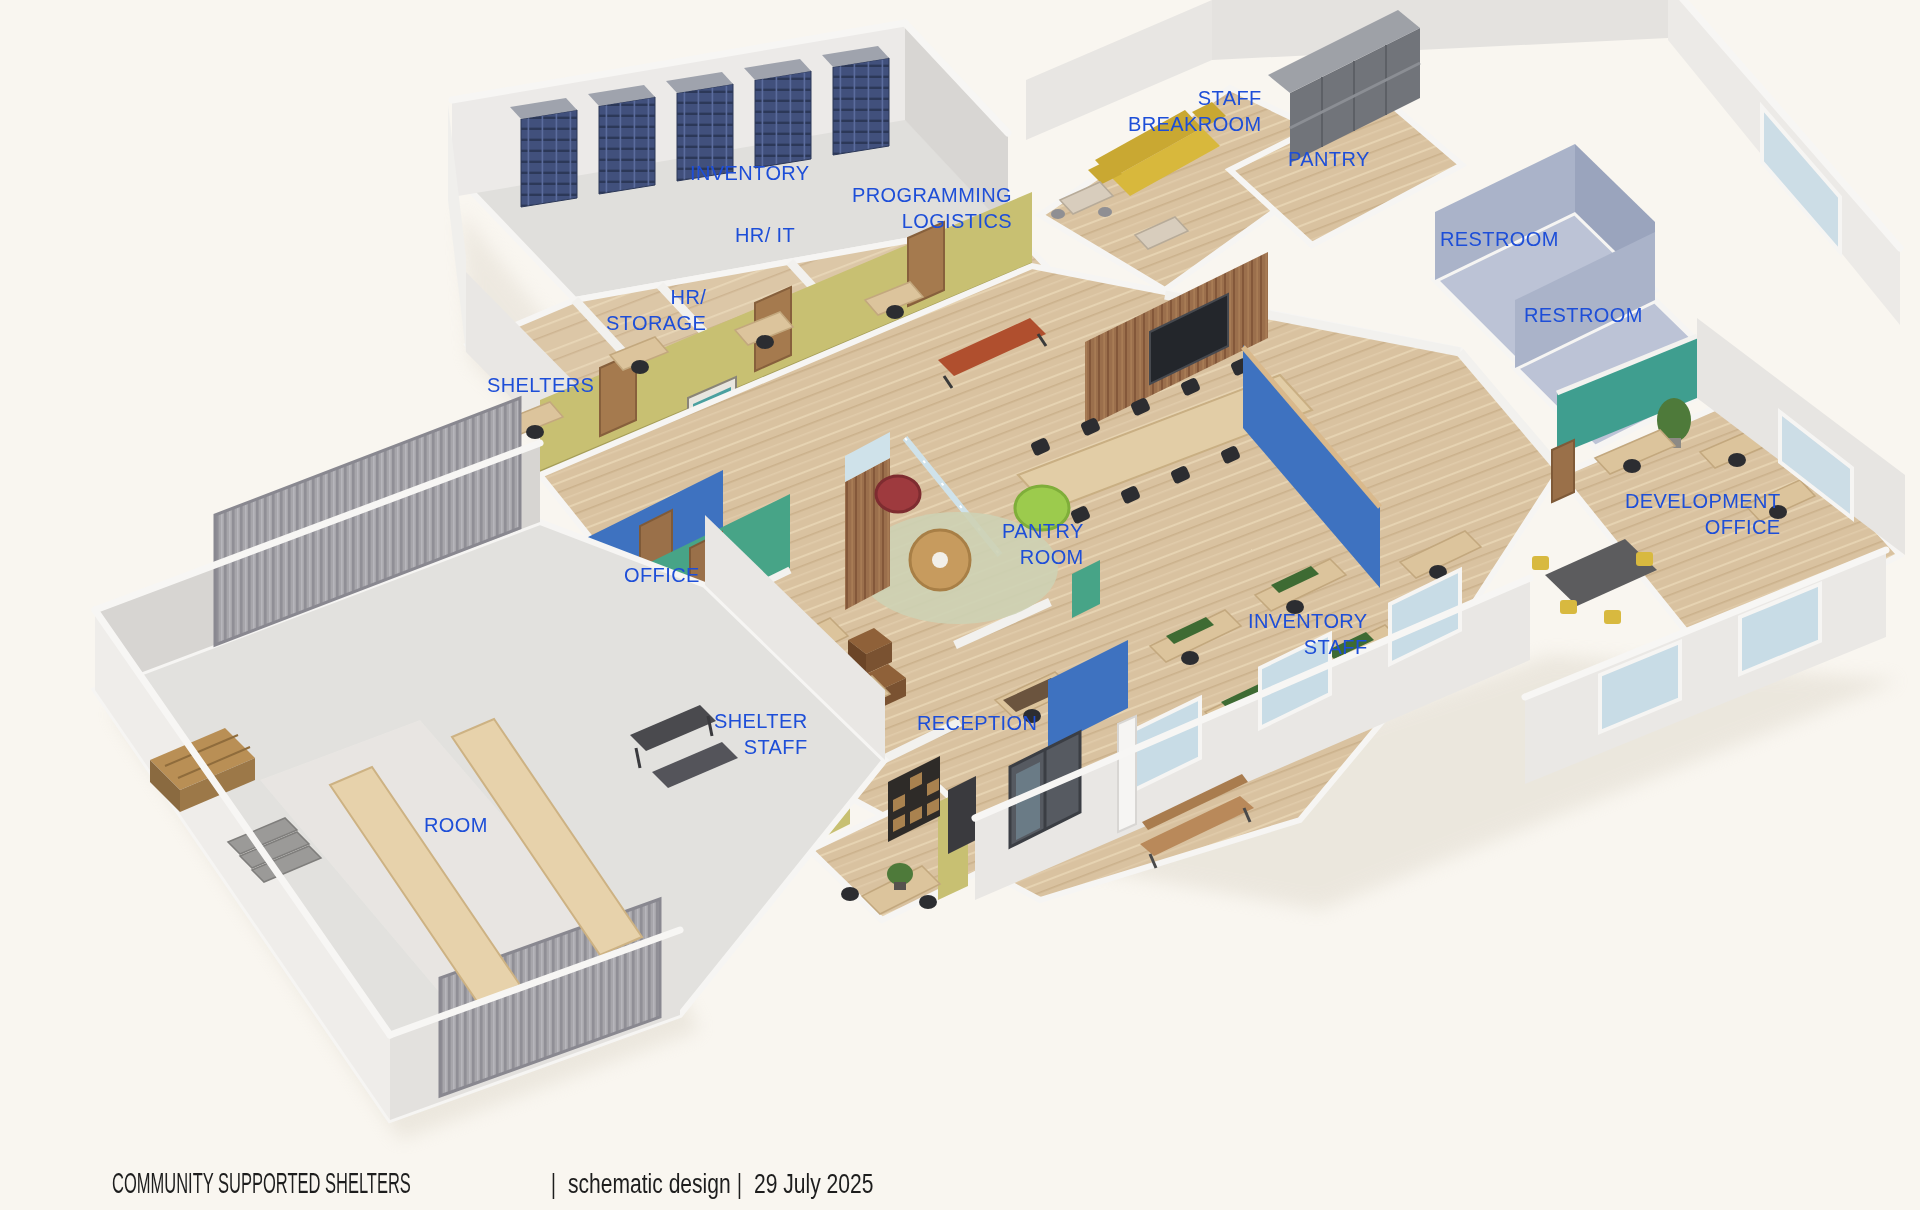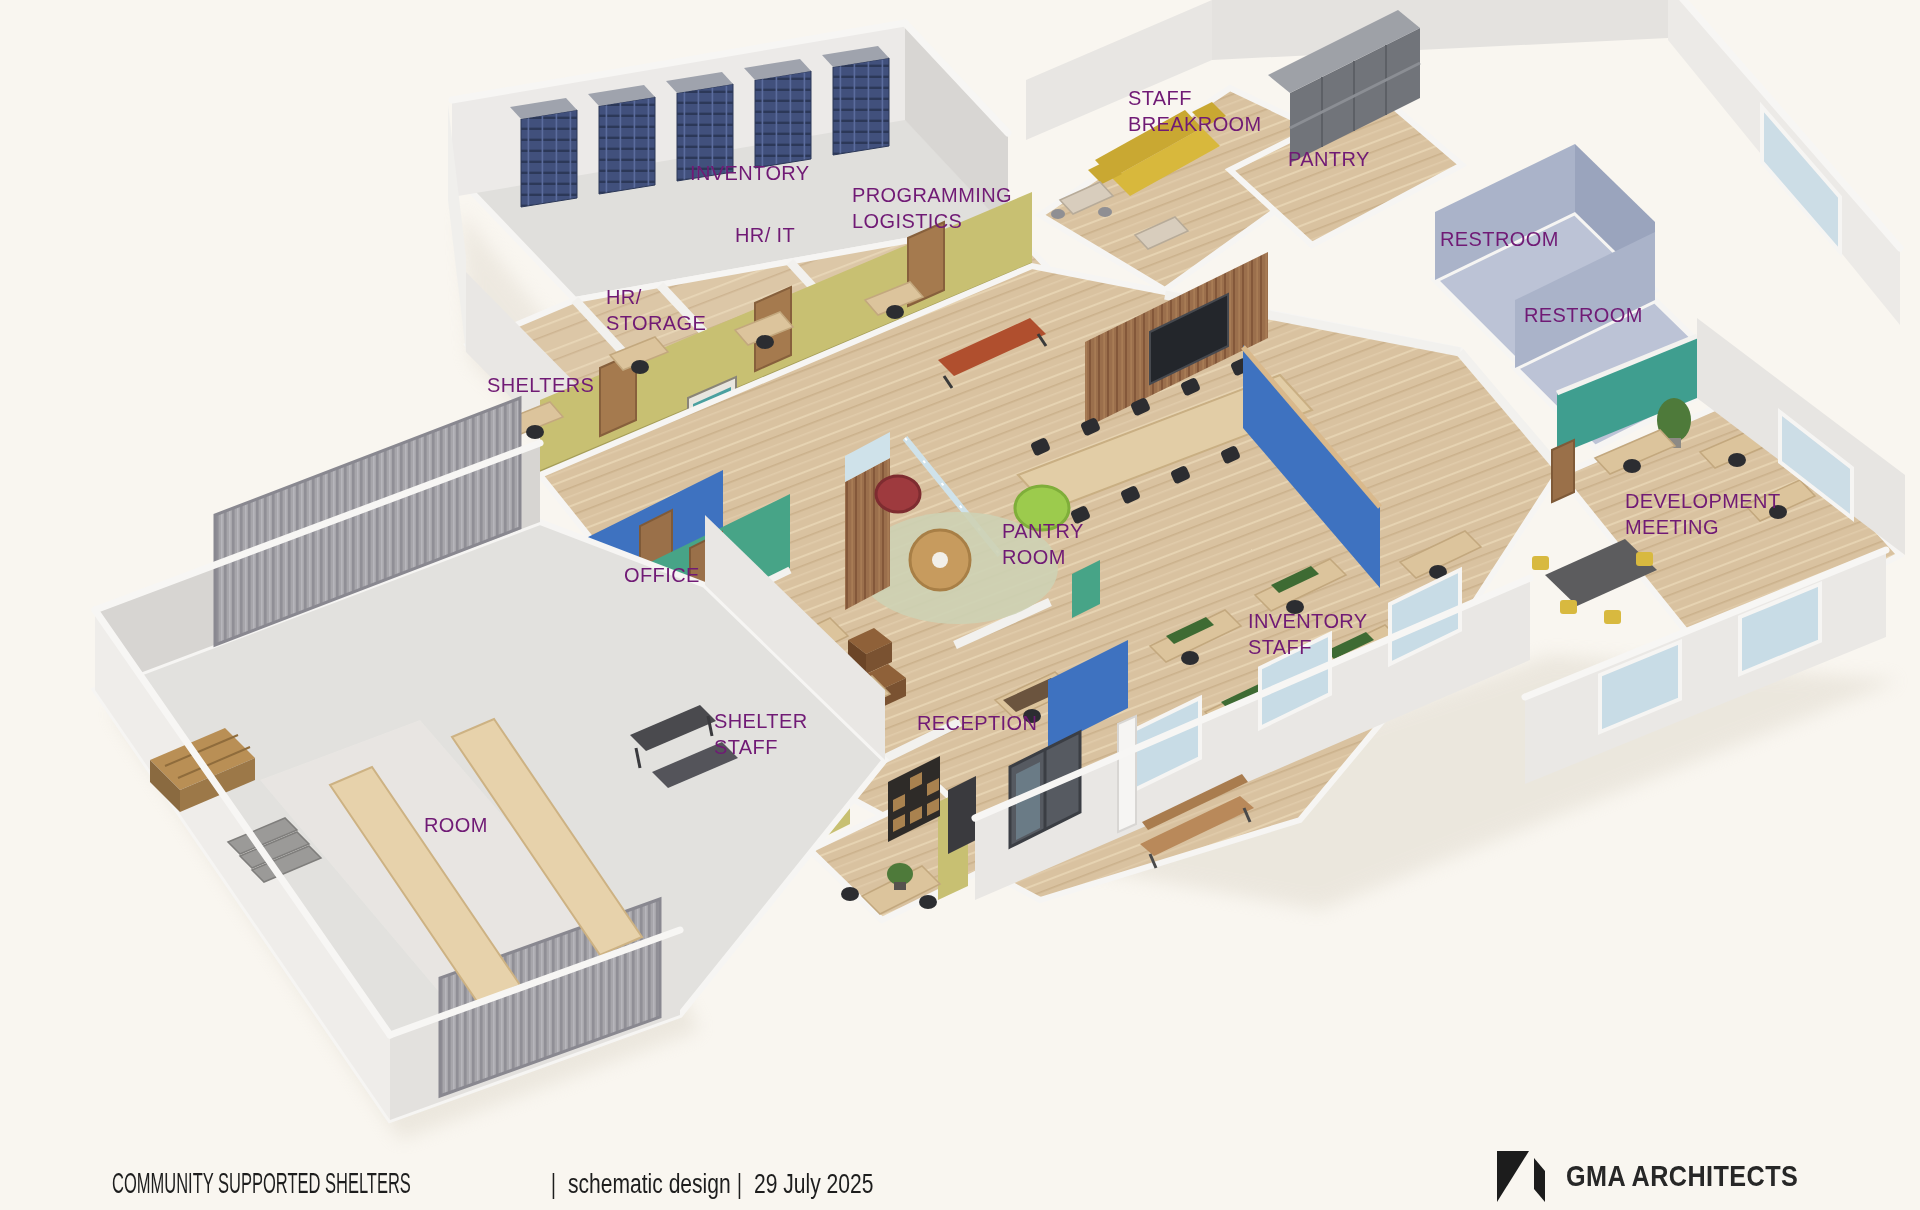--- a/index.html
+++ b/index.html
@@ -1,20 +1,20 @@
 <!DOCTYPE html>
 <html><head>
 <meta charset="utf-8">
 <style>
   html,body{margin:0;padding:0;background:#f9f6f0;}
   #sheet{position:relative;width:1920px;height:1210px;overflow:hidden;
          font-family:"Liberation Sans",sans-serif;background:#f9f6f0;}
   #plan-svg{position:absolute;left:0;top:0;}
-  .lbl{position:absolute;font-size:20px;line-height:1.32;color:#701a75;
-       letter-spacing:.4px;white-space:pre-line;pointer-events:none;}
+  .lbl{position:absolute;font-size:20px;line-height:1.32;color:#1d4ed8;
+       letter-spacing:.4px;white-space:pre-line;pointer-events:none;text-align:right;}
   #titleblock{position:absolute;left:112px;top:1166px;display:flex;
               align-items:baseline;color:#1d1d1d;text-align:right;}
   #tb-project{font-size:30px;display:inline-block;transform:scaleX(.55);
               transform-origin:left bottom;letter-spacing:0;margin-right:-110px;}
   .tb-sep{font-size:27px;display:inline-block;transform:scaleX(.7);
           transform-origin:left bottom;margin:0 10px 0 6px;}
   .tb-part{font-size:27px;display:inline-block;transform:scaleX(.78);
            transform-origin:left bottom;margin-right:-46px;}
   #brand{position:absolute;right:78px;top:1148px;display:flex;align-items:center;gap:16px;}
   #brand-name{font-size:30px;font-weight:bold;color:#272727;display:inline-block;
@@ -452,32 +452,25 @@
 <div class="lbl" style="left:1524px;top:302px">RESTROOM</div>
 <div class="lbl" style="left:1002px;top:518px">PANTRY
 ROOM</div>
 <div class="lbl" style="left:624px;top:562px">OFFICE</div>
 <div class="lbl" style="left:714px;top:708px">SHELTER
 STAFF</div>
 <div class="lbl" style="left:917px;top:710px">RECEPTION</div>
 <div class="lbl" style="left:1248px;top:608px">INVENTORY
 STAFF</div>
 <div class="lbl" style="left:1625px;top:488px">DEVELOPMENT
-MEETING</div>
+OFFICE</div>
 <div class="lbl" style="left:424px;top:812px">ROOM</div>
 
 <div id="titleblock">
   <span id="tb-project">COMMUNITY SUPPORTED SHELTERS</span>
   <span class="tb-sep">|</span>
   <span class="tb-part">schematic design</span>
   <span class="tb-sep">|</span>
   <span class="tb-part">29 July 2025</span>
 </div>
 
-<div id="brand">
-  <svg width="56" height="56" viewBox="0 0 56 56">
-    <polygon points="3,3 35,3 3,54" fill="#1c1c1c"></polygon>
-    <polygon points="40,10 51,23 51,54 40,41" fill="#1c1c1c"></polygon>
-  </svg>
-  <span id="brand-name">GMA ARCHITECTS</span>
+
 </div>
 
-</div>
-
 </body></html>

